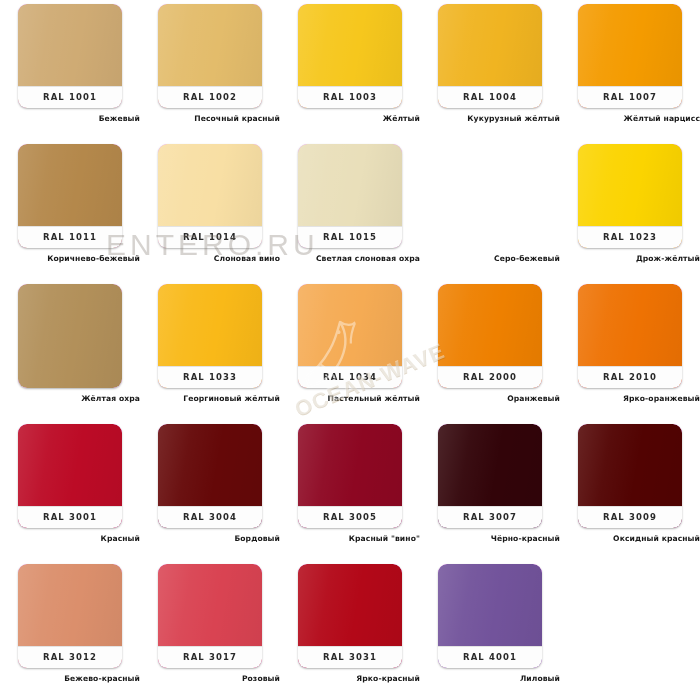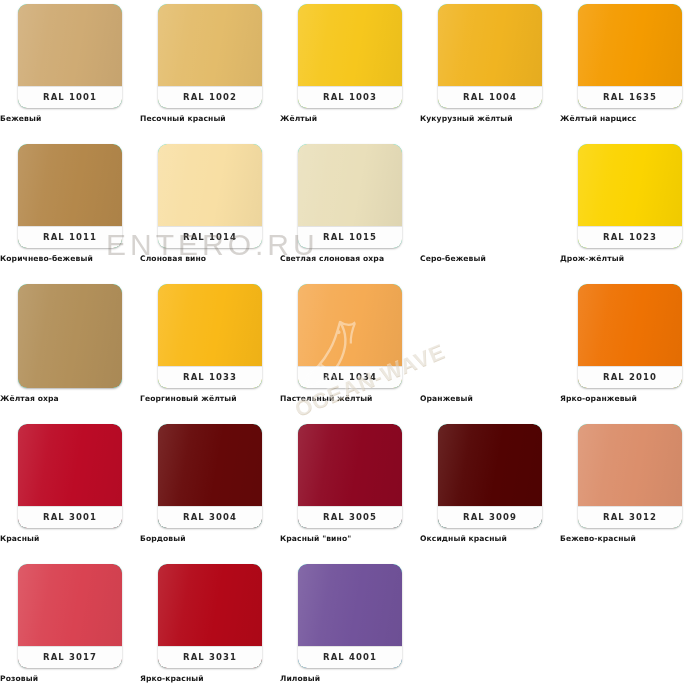--- a/index.html
+++ b/index.html
@@ -34,21 +34,21 @@
 
   .swatch-card {
     position: absolute;
     left: 18px;
     top: 4px;
     width: 104px;
     height: 104px;
     border-radius: 9px;
     box-shadow: 0 1px 2px rgba(0,0,0,0.30);
     overflow: hidden;
-    background: #5eead4;
+    background: #f0abfc;
   }
 
   .swatch-color {
     position: absolute;
     left: 0;
     top: 0;
     width: 104px;
     height: 104px;
     border-radius: 9px;
   }
@@ -90,21 +90,21 @@
     color: #2a2a2a;
     white-space: nowrap;
     line-height: 1;
   }
 
   .name-text {
     position: absolute;
     left: 0;
     top: 115px;
     width: 140px;
-    text-align: left;
+    text-align: right;
     font-family: "DejaVu Sans", sans-serif;
     font-size: 7.6px;
     font-weight: bold;
     color: #181818;
     line-height: 1.1;
     white-space: nowrap;
     overflow: hidden;
     letter-spacing: 0.1px;
   }
 
@@ -198,21 +198,21 @@
           <span class="code-text">RAL 1004</span>
         </div>
       </div>
       <div class="name-text">Кукурузный жёлтый</div>
     </div>
     <div class="swatch-cell">
       <div class="swatch-card">
         <div class="swatch-color" style="background: rgb(244, 155, 0);"></div>
         <div class="swatch-gloss"></div>
         <div class="code-plate">
-          <span class="code-text">RAL 1635</span>
+          <span class="code-text">RAL 1007</span>
         </div>
       </div>
       <div class="name-text">Жёлтый нарцисс</div>
     </div>
     <div class="swatch-cell">
       <div class="swatch-card">
         <div class="swatch-color" style="background: rgb(180, 136, 75);"></div>
         <div class="swatch-gloss"></div>
         <div class="code-plate">
           <span class="code-text">RAL 1011</span>
@@ -274,20 +274,27 @@
       <div class="swatch-card">
         <div class="swatch-color" style="background: rgb(245, 171, 84);"></div>
         <div class="swatch-gloss"></div>
         <div class="code-plate">
           <span class="code-text">RAL 1034</span>
         </div>
       </div>
       <div class="name-text">Пастельный жёлтый</div>
     </div>
     <div class="swatch-cell">
+      <div class="swatch-card">
+        <div class="swatch-color" style="background: rgb(238, 128, 0);"></div>
+        <div class="swatch-gloss"></div>
+        <div class="code-plate">
+          <span class="code-text">RAL 2000</span>
+        </div>
+      </div>
       <div class="name-text">Оранжевый</div>
     </div>
     <div class="swatch-cell">
       <div class="swatch-card">
         <div class="swatch-color" style="background: rgb(238, 114, 3);"></div>
         <div class="swatch-gloss"></div>
         <div class="code-plate">
           <span class="code-text">RAL 2010</span>
         </div>
       </div>
@@ -315,20 +322,30 @@
     </div>
     <div class="swatch-cell">
       <div class="swatch-card">
         <div class="swatch-color" style="background: rgb(141, 7, 34);"></div>
         <div class="swatch-gloss"></div>
         <div class="code-plate">
           <span class="code-text">RAL 3005</span>
         </div>
       </div>
       <div class="name-text">Красный "вино"</div>
+    </div>
+    <div class="swatch-cell">
+      <div class="swatch-card">
+        <div class="swatch-color" style="background: rgb(50, 4, 9);"></div>
+        <div class="swatch-gloss"></div>
+        <div class="code-plate">
+          <span class="code-text">RAL 3007</span>
+        </div>
+      </div>
+      <div class="name-text">Чёрно-красный</div>
     </div>
     <div class="swatch-cell">
       <div class="swatch-card">
         <div class="swatch-color" style="background: rgb(82, 3, 2);"></div>
         <div class="swatch-gloss"></div>
         <div class="code-plate">
           <span class="code-text">RAL 3009</span>
         </div>
       </div>
       <div class="name-text">Оксидный красный</div>

